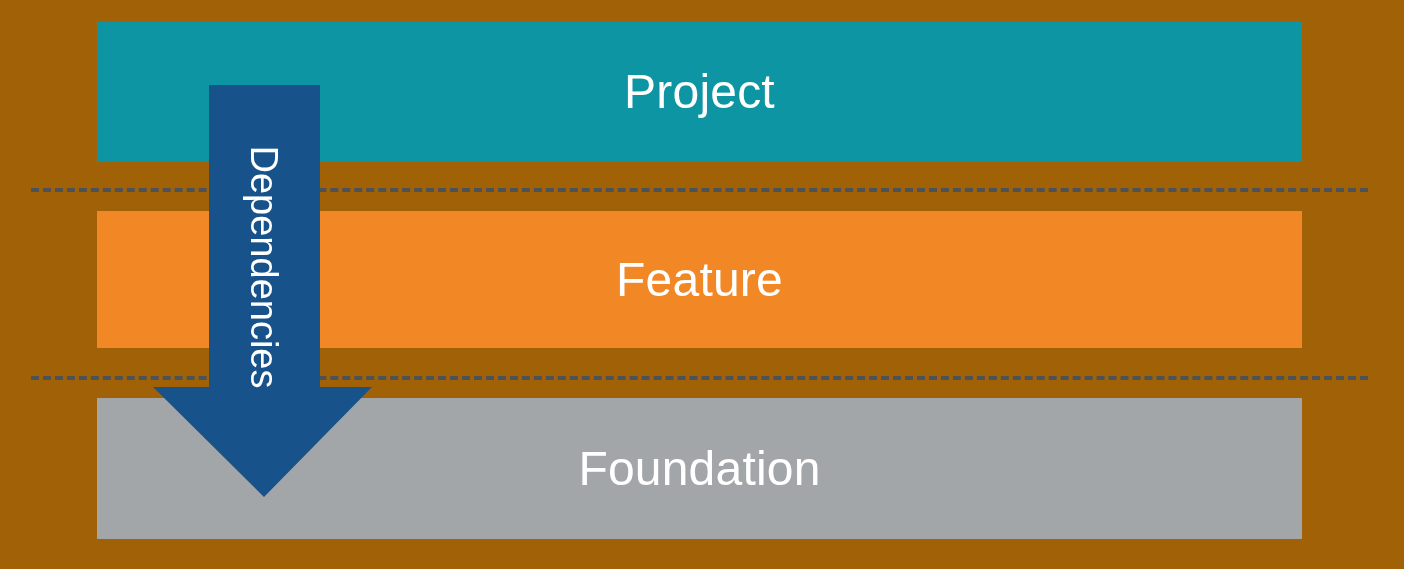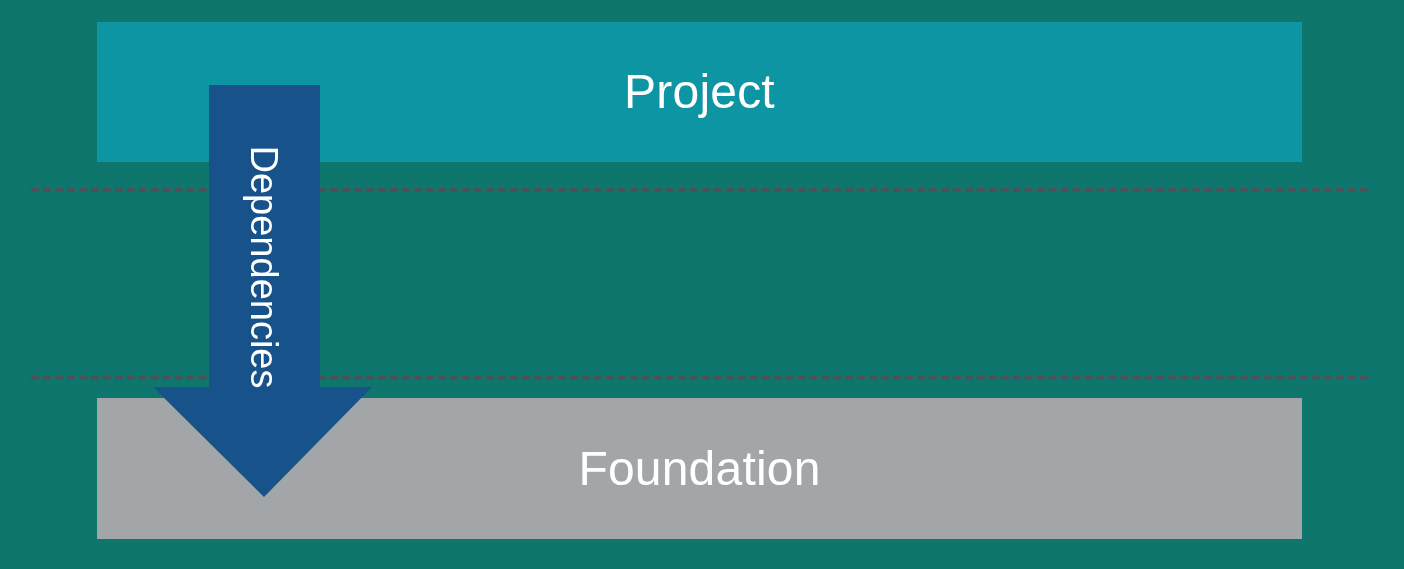--- a/index.html
+++ b/index.html
@@ -7,21 +7,21 @@
     padding: 0;
     background: #ffffff;
   }
   body {
     font-family: "Liberation Sans", sans-serif;
   }
   #diagram {
     position: relative;
     width: 1404px;
     height: 569px;
-    background: #0f766e;
+    background: #a16207;
     overflow: hidden;
   }
   .layer-band {
     position: absolute;
     left: 97px;
     width: 1205px;
     display: flex;
     align-items: center;
     justify-content: center;
   }
@@ -97,20 +97,23 @@
 <body>
 
 <div id="diagram">
 
   <div class="layer-band" id="band-project">
     <span class="layer-label">Project</span>
   </div>
 
   <div class="divider" id="divider-upper"></div>
 
+  <div class="layer-band" id="band-feature">
+    <span class="layer-label">Feature</span>
+  </div>
 
   <div class="divider" id="divider-lower"></div>
 
   <div class="layer-band" id="band-foundation">
     <span class="layer-label">Foundation</span>
   </div>
 
   <div id="dependencies-arrow">
     <svg viewBox="0 0 225 415" xmlns="http://www.w3.org/2000/svg" aria-hidden="true">
       <polygon points="59,0 170,0 170,302 222,302 114,412 3,302 59,302" fill="#17538A"></polygon>

